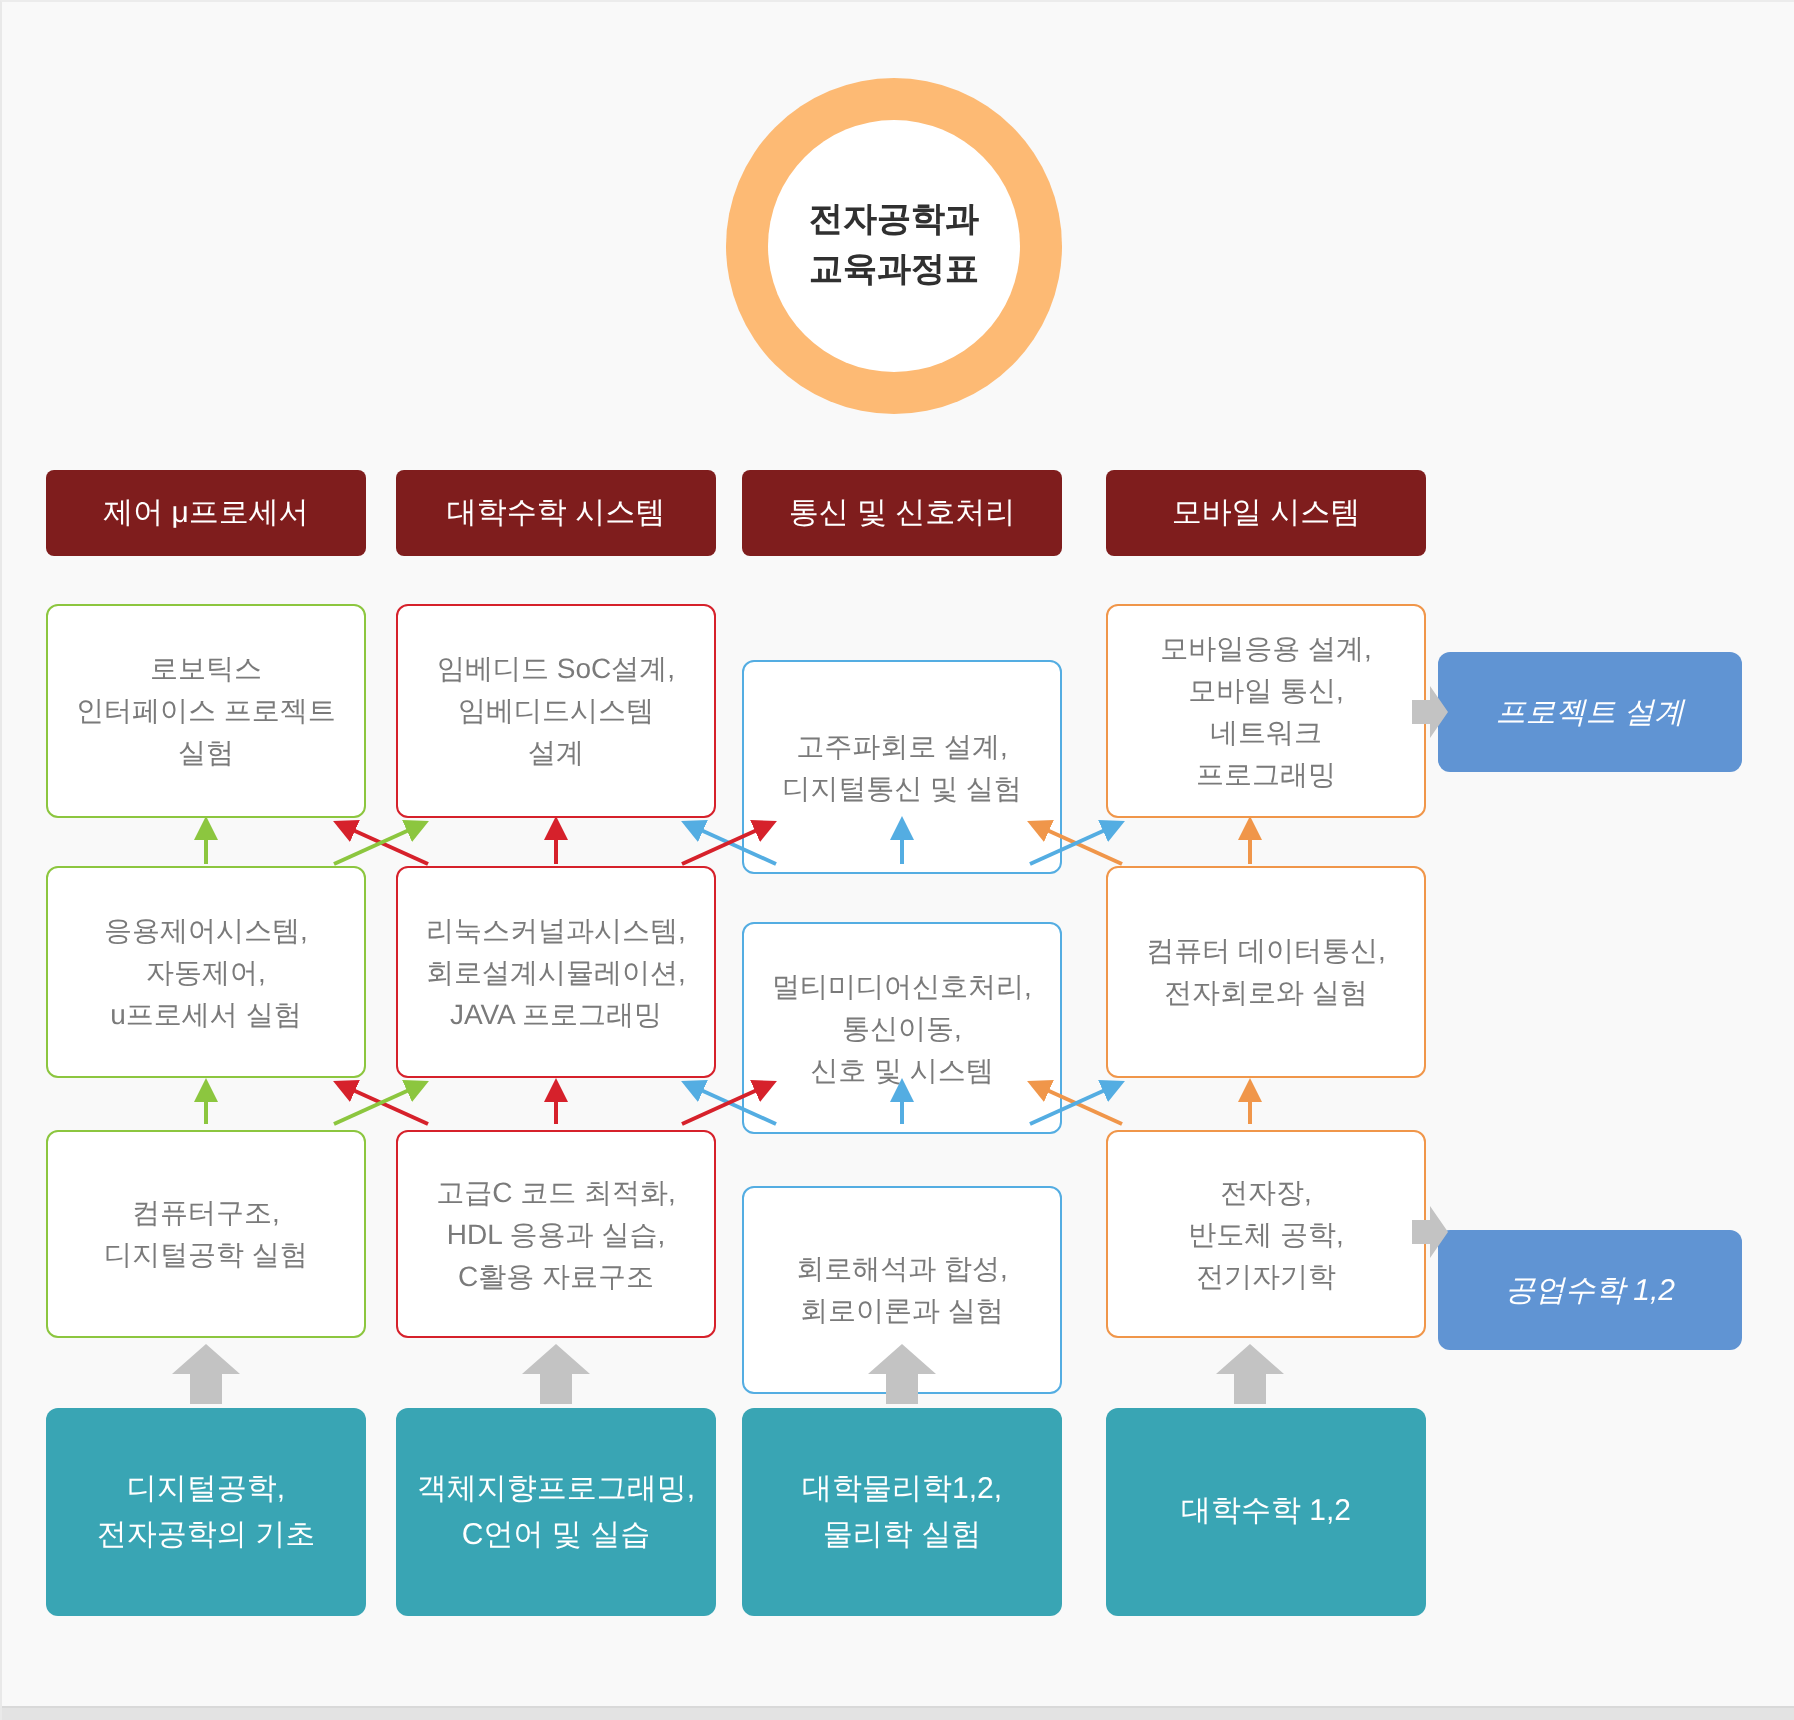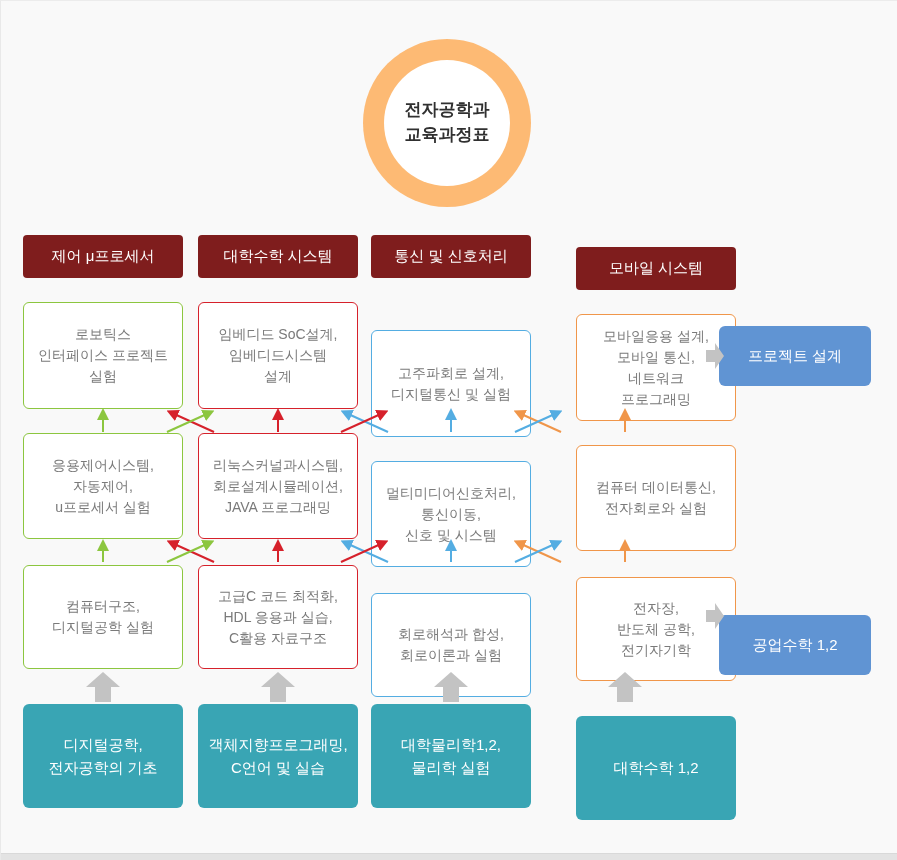--- a/index.html
+++ b/index.html
@@ -41,32 +41,33 @@
   .row1{top:301px;height:107px;}
   .row2{top:432px;height:106px;}
   .row3{top:564px;height:104px;}
   .c1{border-color:#8cc63f;}
   .c2{border-color:#d6212b;}
   .c3{border-color:#54ade2;margin-top:28px;}
   .c4{border-color:#f0964a;}
   .colx1{left:22px;}
   .colx2{left:197px;}
   .colx3{left:370px;}
-  .colx4{left:575px;margin-top:12px;}
+  .colx4{left:552px;}
   
   .teal{
     top:703px;height:104px;width:160px;background:#39a5b4;border-radius:6px;
     color:#fff;font-size:15px;line-height:1.55;text-align:center;
     display:flex;align-items:center;justify-content:center;white-space:pre-line;
   }
   
   .side{
     left:718px;width:152px;height:60px;background:#6094d3;border-radius:6px;
     color:#fff;font-size:15px;display:flex;align-items:center;justify-content:center;
     text-align:center;
+    font-style:italic;
   }
   .side-top{top:325px;}
   .side-bottom{top:614px;}
   
   .arrows{left:0;top:0;width:897px;height:860px;pointer-events:none;}
   
   .bottom-strip{
     left:0;bottom:0;width:897px;height:7px;background:#e3e3e3;border-top:1px solid #d9d9d9;
   }
 </style>

